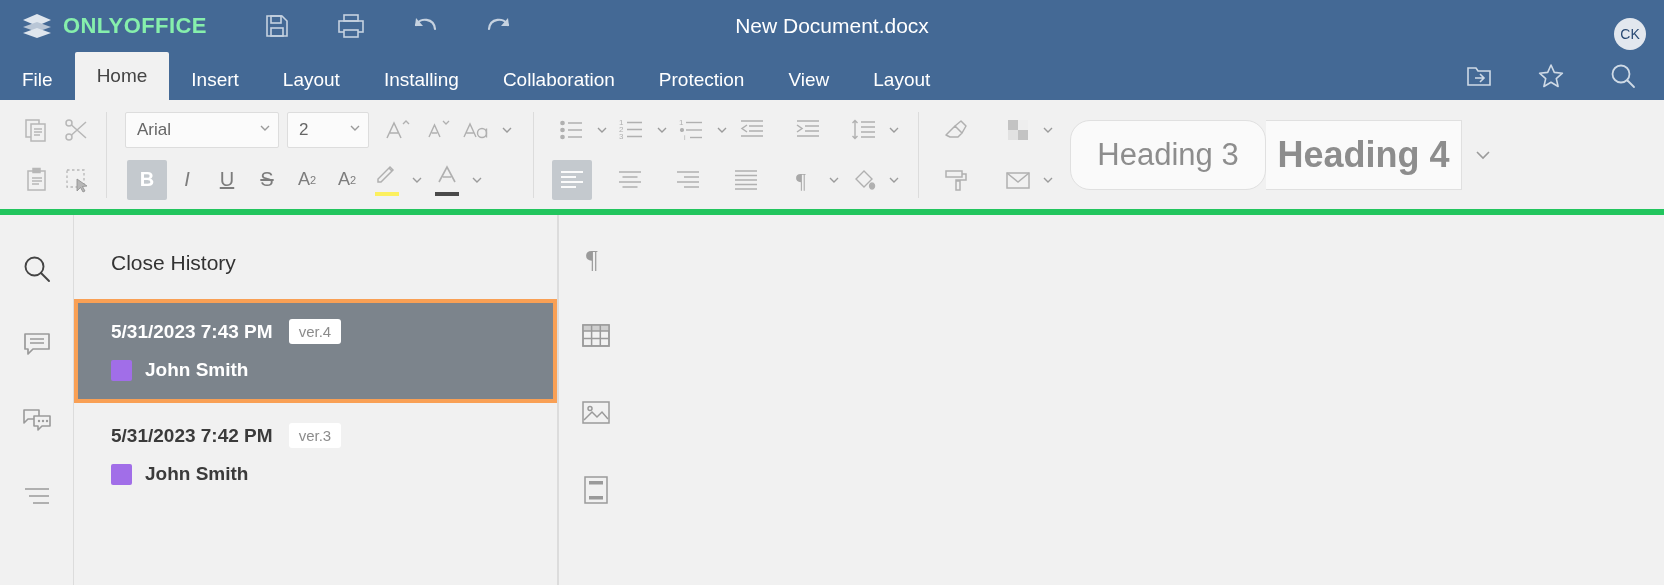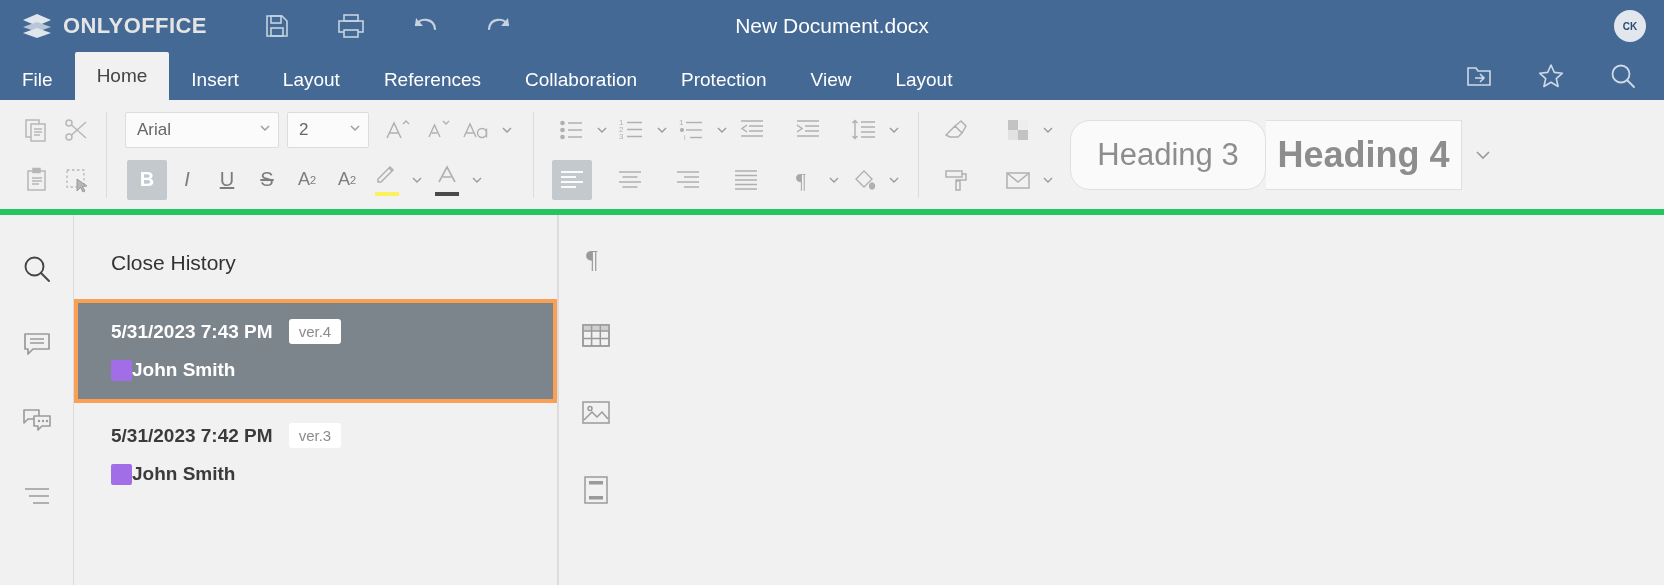--- a/index.html
+++ b/index.html
@@ -12,33 +12,33 @@
   .app { width: 1664px; height: 585px; position: relative; display: flex; flex-direction: column; }
 
   
   .titlebar {
     height: 52px; background: #446995; position: relative;
     display: flex; align-items: center; flex: 0 0 52px;
   }
   .brand { display: flex; align-items: center; margin-left: 22px; }
   .brand-mark { width: 30px; height: 26px; position: relative; margin-right: 11px; }
   .brand-name {
-    color: #e5e5e5; font-size: 22px; font-weight: bold; letter-spacing: 0.4px;
+    color: #86efac; font-size: 22px; font-weight: bold; letter-spacing: 0.4px;
   }
   .tb-icons { display: flex; align-items: center; margin-left: 53px; gap: 40px; }
   .tb-ico { width: 34px; height: 34px; display: flex; align-items: center; justify-content: center; cursor: pointer; }
   .doc-title {
     position: absolute; left: 0; right: 0; top: 0; height: 52px;
     display: flex; align-items: center; justify-content: center;
     color: #fff; font-size: 21px; pointer-events: none;
   }
   .avatar {
-    position: absolute; right: 18px; top: 10px; width: 32px; height: 32px;
+    position: absolute; right: 18px; top: 18px; width: 32px; height: 32px;
     border-radius: 50%; background: #e2e7ee; color: #2a4a73;
-    font-size: 10px; font-weight: bold; display: flex; align-items: center; justify-content: center;
+    font-size: 14px; font-weight: normal; display: flex; align-items: center; justify-content: center;
     cursor: pointer;
   }
 
   
   .tabbar {
     height: 48px; background: #446995; display: flex; align-items: flex-end;
     position: relative; flex: 0 0 48px;
   }
   .tabs { display: flex; align-items: flex-end; height: 48px; }
   .tab {
@@ -111,21 +111,21 @@
     padding: 36px 0 24px 37px; font-size: 21px; color: #333; cursor: pointer;
   }
   .hist-item { padding: 20px 0 22px 37px; cursor: pointer; position: relative; }
   .hist-item.selected { background: #7c848c; border: 4px solid #f9a055; padding: 16px 0 18px 33px; }
   .hist-line1 { display: flex; align-items: center; gap: 16px; margin-bottom: 15px; }
   .hist-date { font-size: 19px; font-weight: bold; color: #3b3b3b; }
   .hist-item.selected .hist-date { color: #fff; }
   .hist-ver {
     font-size: 15px; color: #8c8c8c; background: #fff; border-radius: 3px; padding: 4px 10px;
   }
-  .hist-line2 { display: flex; align-items: center; }
+  .hist-line2 { display: flex; align-items: center; gap: 13px; }
   .hist-swatch { width: 21px; height: 21px; border-radius: 2px; }
   .hist-user { font-size: 19px; font-weight: bold; color: #3b3b3b; }
   .hist-item.selected .hist-user { color: #fff; }
 
   .canvas { flex: 1; background: #e0e0e0; position: relative; overflow: hidden; display: flex; justify-content: center; }
   .page {
     margin-top: 33px; width: 885px; background: #fff;
     border: 1px solid #c6cbd1; border-top: 1px solid #bfc5cb;
     position: relative; height: 100%;
   }
@@ -204,21 +204,21 @@
     <div class="doc-title">New Document.docx</div>
     <div class="avatar">CK</div>
   </div>
 
   <div class="tabbar">
     <div class="tabs">
       <div class="tab">File</div>
       <div class="tab active">Home</div>
       <div class="tab">Insert</div>
       <div class="tab">Layout</div>
-      <div class="tab">References</div>
+      <div class="tab">Installing</div>
       <div class="tab">Collaboration</div>
       <div class="tab">Protection</div>
       <div class="tab">View</div>
       <div class="tab">Layout</div>
     </div>
     <div class="tabbar-right">
       <span class="tb-r-ico">
         <svg width="26" height="24" viewBox="0 0 26 24" fill="none" stroke="#cfdae6" stroke-width="1.6">
           <path d="M2 4h8l2 3h12v14H2z"></path>
           <path d="M9 14h9M14 10l4 4-4 4"></path>

